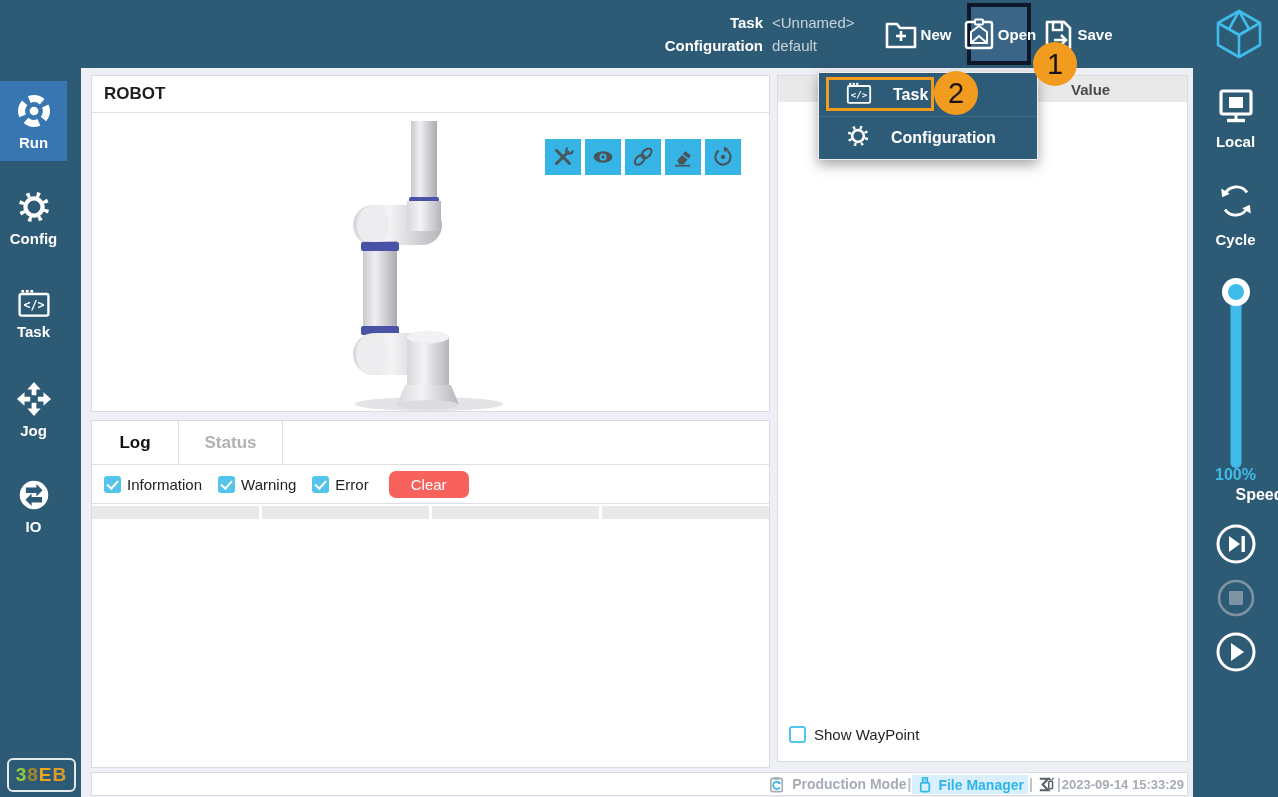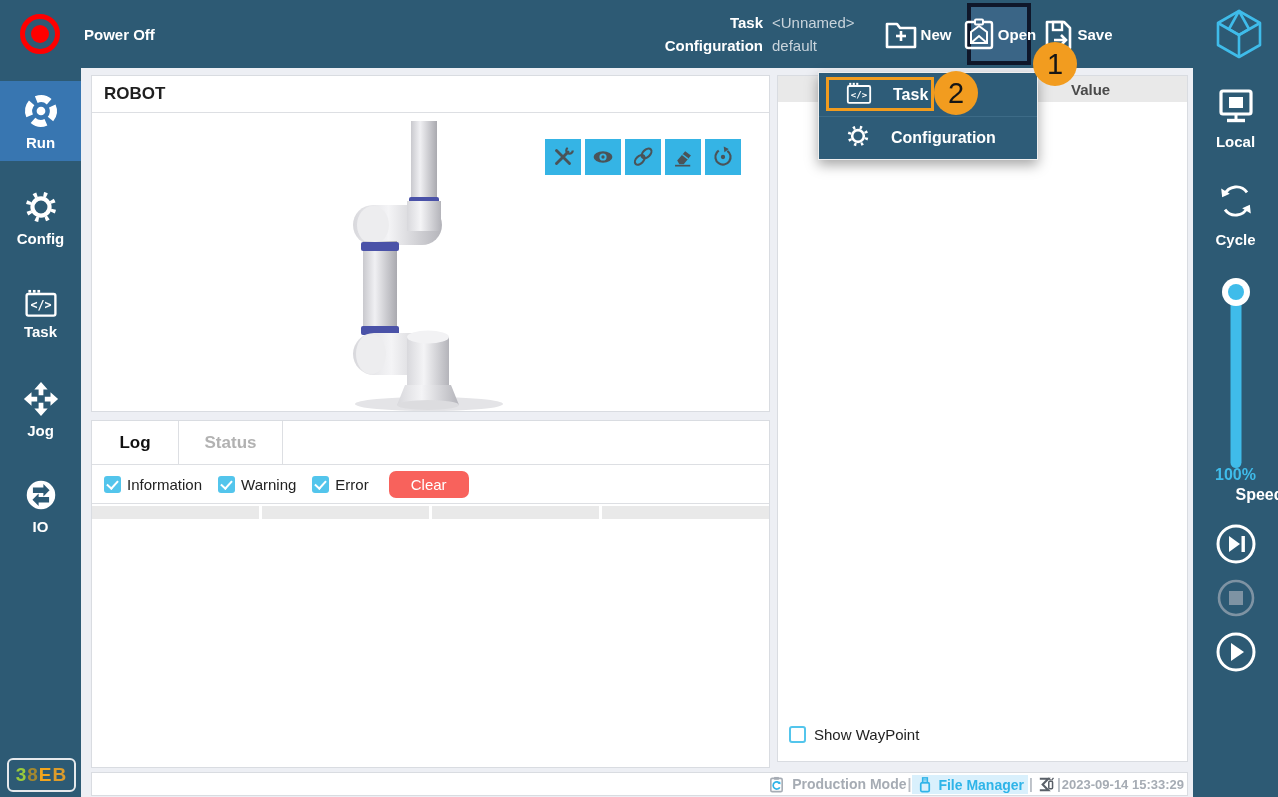--- a/index.html
+++ b/index.html
@@ -31,21 +31,21 @@
   .menu-item .mi-label { color:#FFFFFF; font-size:16px; font-weight:bold; }
   .mi-outline { position:absolute; left:7px; top:4px; width:108px; height:34px; border:3px solid #F29C1F; pointer-events:none; }
 
   
   .badge { position:absolute; width:44px; height:44px; border-radius:50%; background:#F29C1F; color:#161616; display:flex; align-items:center; justify-content:center; font-size:29px; z-index:50; }
   .badge1 { left:1033px; top:42px; }
   .badge2 { left:934px; top:71px; }
 
   
   .lsb { position:absolute; left:0; top:68px; width:81px; height:729px; background:#2D5A74; z-index:10; }
-  .lsb-item { position:absolute; left:0; width:81px; height:80px; display:flex; flex-direction:column; align-items:center; justify-content:center; gap:0; cursor:pointer; }
+  .lsb-item { position:absolute; left:0; width:67px; height:80px; display:flex; flex-direction:column; align-items:center; justify-content:center; gap:0; cursor:pointer; }
   .lsb-item .lsb-label { color:#FFFFFF; font-size:15px; font-weight:bold; }
   .lsb-item.active { background:#3876B1; }
   .robot-id { position:absolute; left:7px; top:690px; width:69px; height:34px; border:2px solid #E6E9EC; border-radius:6px; display:flex; align-items:center; justify-content:center; font-size:19px; font-weight:bold; letter-spacing:1px; background:transparent; }
 
   
   .rsb { position:absolute; left:1193px; top:68px; width:85px; height:729px; background:#2D5A74; z-index:10; }
   .rsb-item { position:absolute; left:0; width:85px; display:flex; flex-direction:column; align-items:center; gap:5px; }
   .rsb-label { color:#FFFFFF; font-size:15px; font-weight:bold; }
   .speed-slider { position:absolute; left:0; top:210px; width:85px; height:200px; }
   .speed-track { position:absolute; left:50%; transform:translateX(-50%); top:10px; width:11px; height:180px; border-radius:6px; background:#3FBCEA; }
@@ -95,26 +95,20 @@
   .fm { display:flex; align-items:flex-end; gap:4px; background:#D9F0FC; color:#2FB4E8; padding:1px 4px; cursor:pointer; }
   .sb-ico { display:flex; align-items:center; margin:0 2px; }
   .sb-mode { display:flex; align-items:center; gap:5px; }
 </style>
 </head>
 <body>
 
 <div class="app">
 
   <div class="topbar">
-    <div class="power-wrap">
-      <div class="power-ind">
-          <span class="dot"></span>
-        </div>
-      <span class="power-label">Power Off</span>
-    </div>
 
     <div class="meta">
       <span class="lbl">Task</span>
       <span class="val">&lt;Unnamed&gt;</span>
       <span class="lbl">Configuration</span>
       <span class="val">default</span>
     </div>
 
     <div class="tb-btn tb-new">
       <span class="tb-icon">

